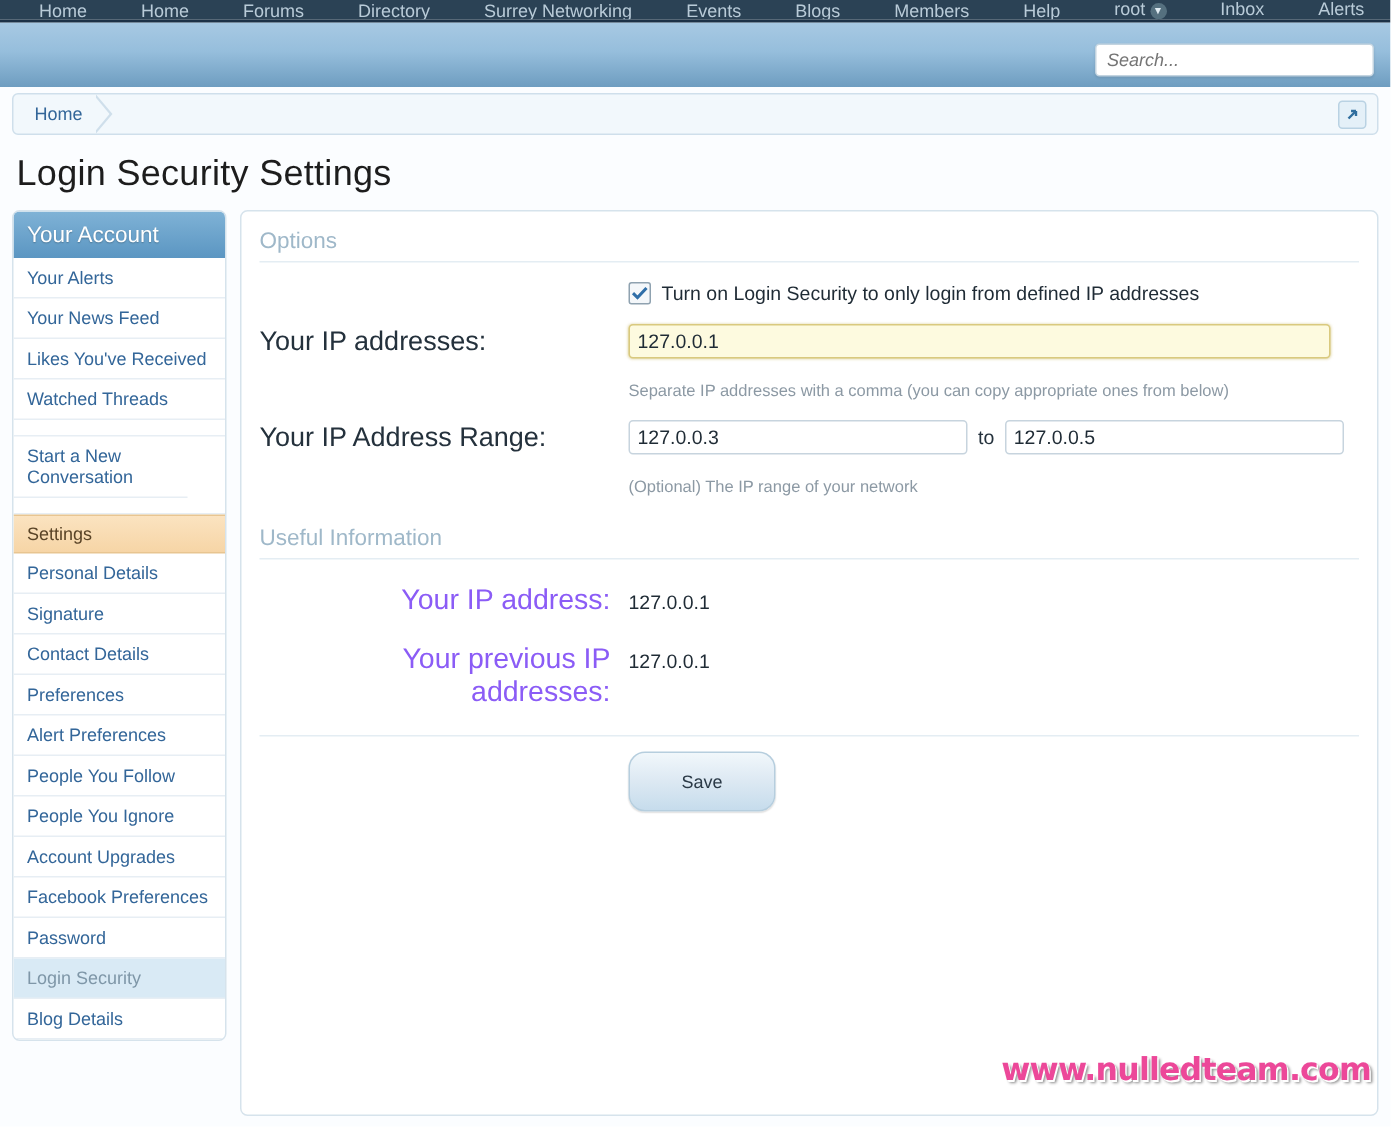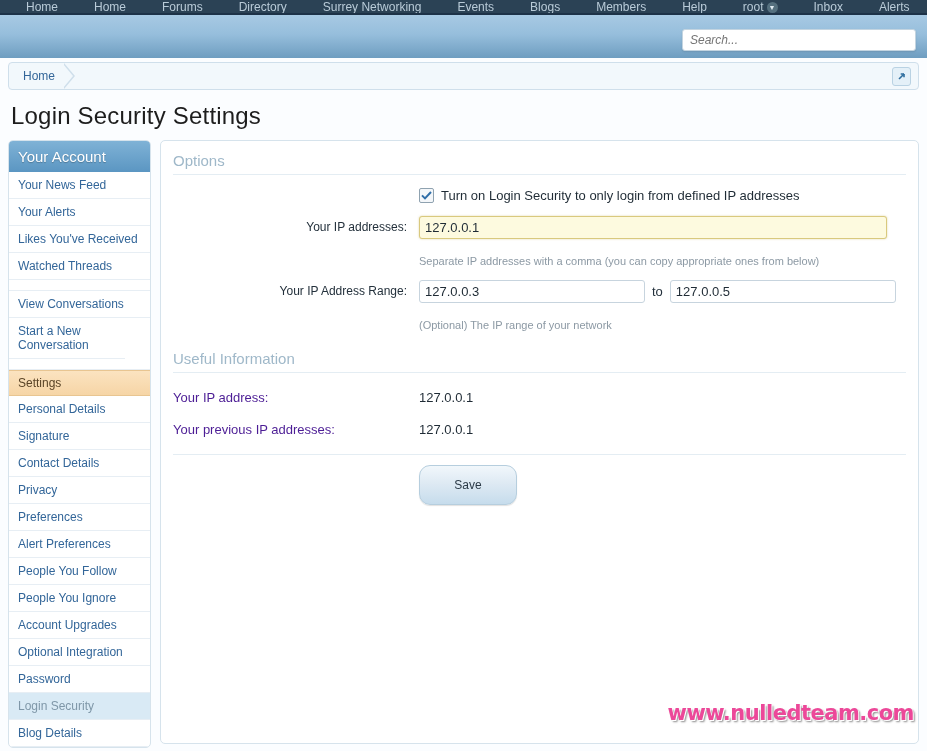--- a/index.html
+++ b/index.html
@@ -53,21 +53,21 @@
   .headband {
     height: 43px;
     background: linear-gradient(to bottom, #a7c9e3 0%, #96bedc 45%, #6e9dc0 100%);
     border-top: 2px solid #1d3247;
     position: relative;
   }
   .searchbox {
     position: absolute;
     right: 11px;
     top: 14px;
-    width: 234px;
+    width: 186px;
     height: 22px;
     background: #ffffff;
     border: 1px solid #c3d4e0;
     border-radius: 3px;
     box-shadow: 0 1px 2px rgba(0,0,0,.10);
     box-sizing: border-box;
   }
   .searchbox input {
     width: 100%;
     height: 100%;
@@ -214,24 +214,24 @@
   .section-title.second { margin-top: 19px; }
 
   .form-row {
     display: flex;
     align-items: flex-start;
     padding-top: 13px;
   }
   .form-label {
     width: 246px;
     flex: 0 0 246px;
-    text-align: right;
+    text-align: left;
     padding-right: 12px;
     box-sizing: border-box;
-    font-size: 12px;
+    font-size: 18px;
     color: #24313c;
     line-height: 22px;
   }
   .form-field { flex: 1 1 auto; }
 
   .cb-line {
     display: flex;
     align-items: center;
     font-size: 13px;
     color: #1f2b35;
@@ -281,25 +281,25 @@
   }
 
   .info-row {
     display: flex;
     align-items: baseline;
     padding-top: 17px;
   }
   .info-label {
     width: 246px;
     flex: 0 0 246px;
-    text-align: left;
+    text-align: right;
     padding-right: 12px;
     box-sizing: border-box;
-    font-size: 13px;
-    color: #4c1d95;
+    font-size: 19px;
+    color: #8b5cf6;
   }
   .info-value { font-size: 13px; color: #1f2b35; }
 
   .submit-bar {
     margin-top: 17px;
     border-top: 1px solid #e4edf3;
     padding-top: 10px;
     padding-left: 246px;
   }
   .btn-save {
@@ -371,41 +371,39 @@
   </div>
 </div>
 
 <h1 class="page-title">Login Security Settings</h1>
 
 <div class="layout">
 
   <div class="sidebar">
     <div class="side-head">Your Account</div>
 
+    <a class="side-link" href="#">Your Alerts</a>
     <a class="side-link" href="#">Your News Feed</a>
-    <a class="side-link" href="#">Your Alerts</a>
     <a class="side-link" href="#">Likes You've Received</a>
     <a class="side-link" href="#">Watched Threads</a>
     <div class="side-gap"></div>
 
-    <a class="side-link" href="#">View Conversations</a>
     <a class="side-link" href="#" style="max-width:98px;">Start a New Conversation</a>
     <div class="side-gap"></div>
 
     <div class="side-sub">Settings</div>
     <a class="side-link" href="#">Personal Details</a>
     <a class="side-link" href="#">Signature</a>
     <a class="side-link" href="#">Contact Details</a>
-    <a class="side-link" href="#">Privacy</a>
     <a class="side-link" href="#">Preferences</a>
     <a class="side-link" href="#">Alert Preferences</a>
     <a class="side-link" href="#">People You Follow</a>
     <a class="side-link" href="#">People You Ignore</a>
     <a class="side-link" href="#">Account Upgrades</a>
-    <a class="side-link" href="#">Optional Integration</a>
+    <a class="side-link" href="#">Facebook Preferences</a>
     <a class="side-link" href="#">Password</a>
     <a class="side-link selected" href="#">Login Security</a>
     <a class="side-link" href="#">Blog Details</a>
 
   </div>
 
   <div class="content">
 
     <div class="section-title">Options</div>
 

